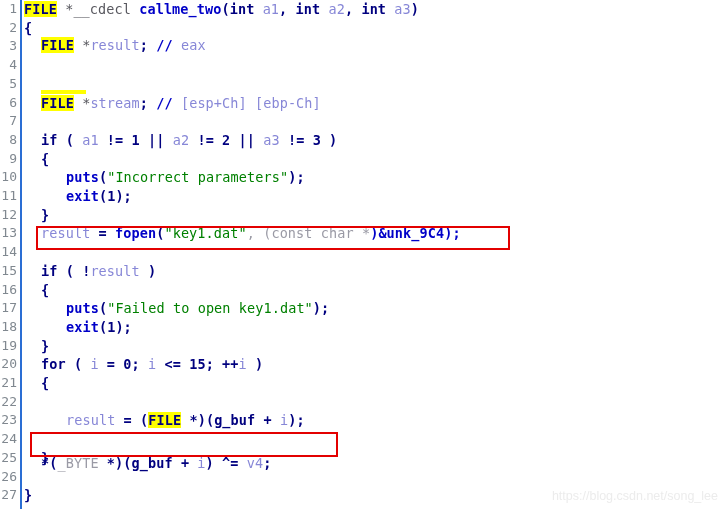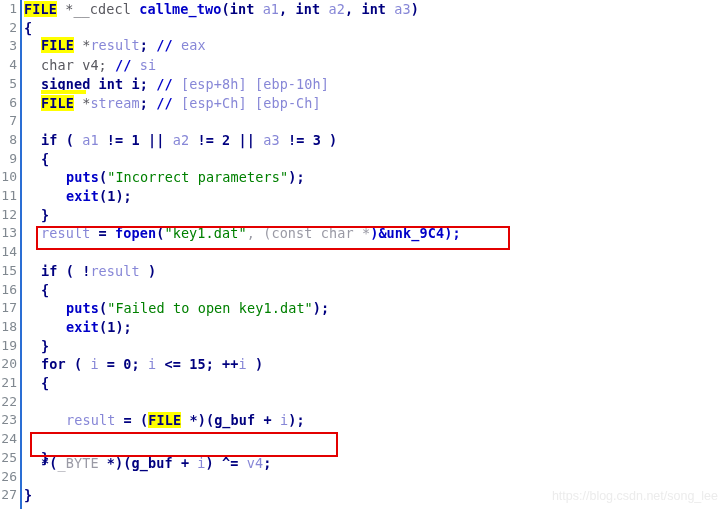--- a/index.html
+++ b/index.html
@@ -142,23 +142,21 @@
   </div>
 
   <div class="code-area">
 
     <div class="code-line" style="top:0px"><span class="t-type hl-yellow">FILE</span><span class="t-plain"> *__cdecl </span><span class="t-fn">callme_two</span><span class="t-punct">(</span><span class="t-kw">int</span><span class="t-var"> a1</span><span class="t-punct">, </span><span class="t-kw">int</span><span class="t-var"> a2</span><span class="t-punct">, </span><span class="t-kw">int</span><span class="t-var"> a3</span><span class="t-punct">)</span></div>
 
     <div class="code-line" style="top:18.7px"><span class="t-punct">{</span></div>
 
     <div class="code-line" style="top:36px;padding-left:17px"><span class="t-type hl-yellow">FILE</span><span class="t-plain"> *</span><span class="t-var">result</span><span class="t-punct">; </span><span class="t-cmtmark">//</span><span class="t-cmt"> eax</span></div>
 
-    <div class="code-line" style="top:56.1px;padding-left:17px"><span class="t-plain">char</span><span class="t-plain"> v4; </span><span class="t-cmtmark">//</span><span class="t-cmt"> si</span></div>
-
-    <div class="code-line" style="top:74.8px;padding-left:17px"><span class="t-kw">signed int</span><span class="t-kw"> i; </span><span class="t-cmtmark">//</span><span class="t-cmt"> [esp+8h] [ebp-10h]</span></div>
+
 
     <div class="yellow-bar" style="left:17px; top:90px; width:45px;"></div>
 
     <div class="code-line" style="top:93.5px;padding-left:17px"><span class="t-type hl-yellow">FILE</span><span class="t-plain"> *</span><span class="t-var">stream</span><span class="t-punct">; </span><span class="t-cmtmark">//</span><span class="t-cmt"> [esp+Ch] [ebp-Ch]</span></div>
 
     <div class="code-line" style="top:112.2px"></div>
 
     <div class="code-line" style="top:130.9px;padding-left:17px"><span class="t-kw">if</span><span class="t-punct"> ( </span><span class="t-var">a1</span><span class="t-punct"> != </span><span class="t-num">1</span><span class="t-punct"> || </span><span class="t-var">a2</span><span class="t-punct"> != </span><span class="t-num">2</span><span class="t-punct"> || </span><span class="t-var">a3</span><span class="t-punct"> != </span><span class="t-num">3</span><span class="t-punct"> )</span></div>
 
     <div class="code-line" style="top:149.6px;padding-left:17px"><span class="t-punct">{</span></div>

